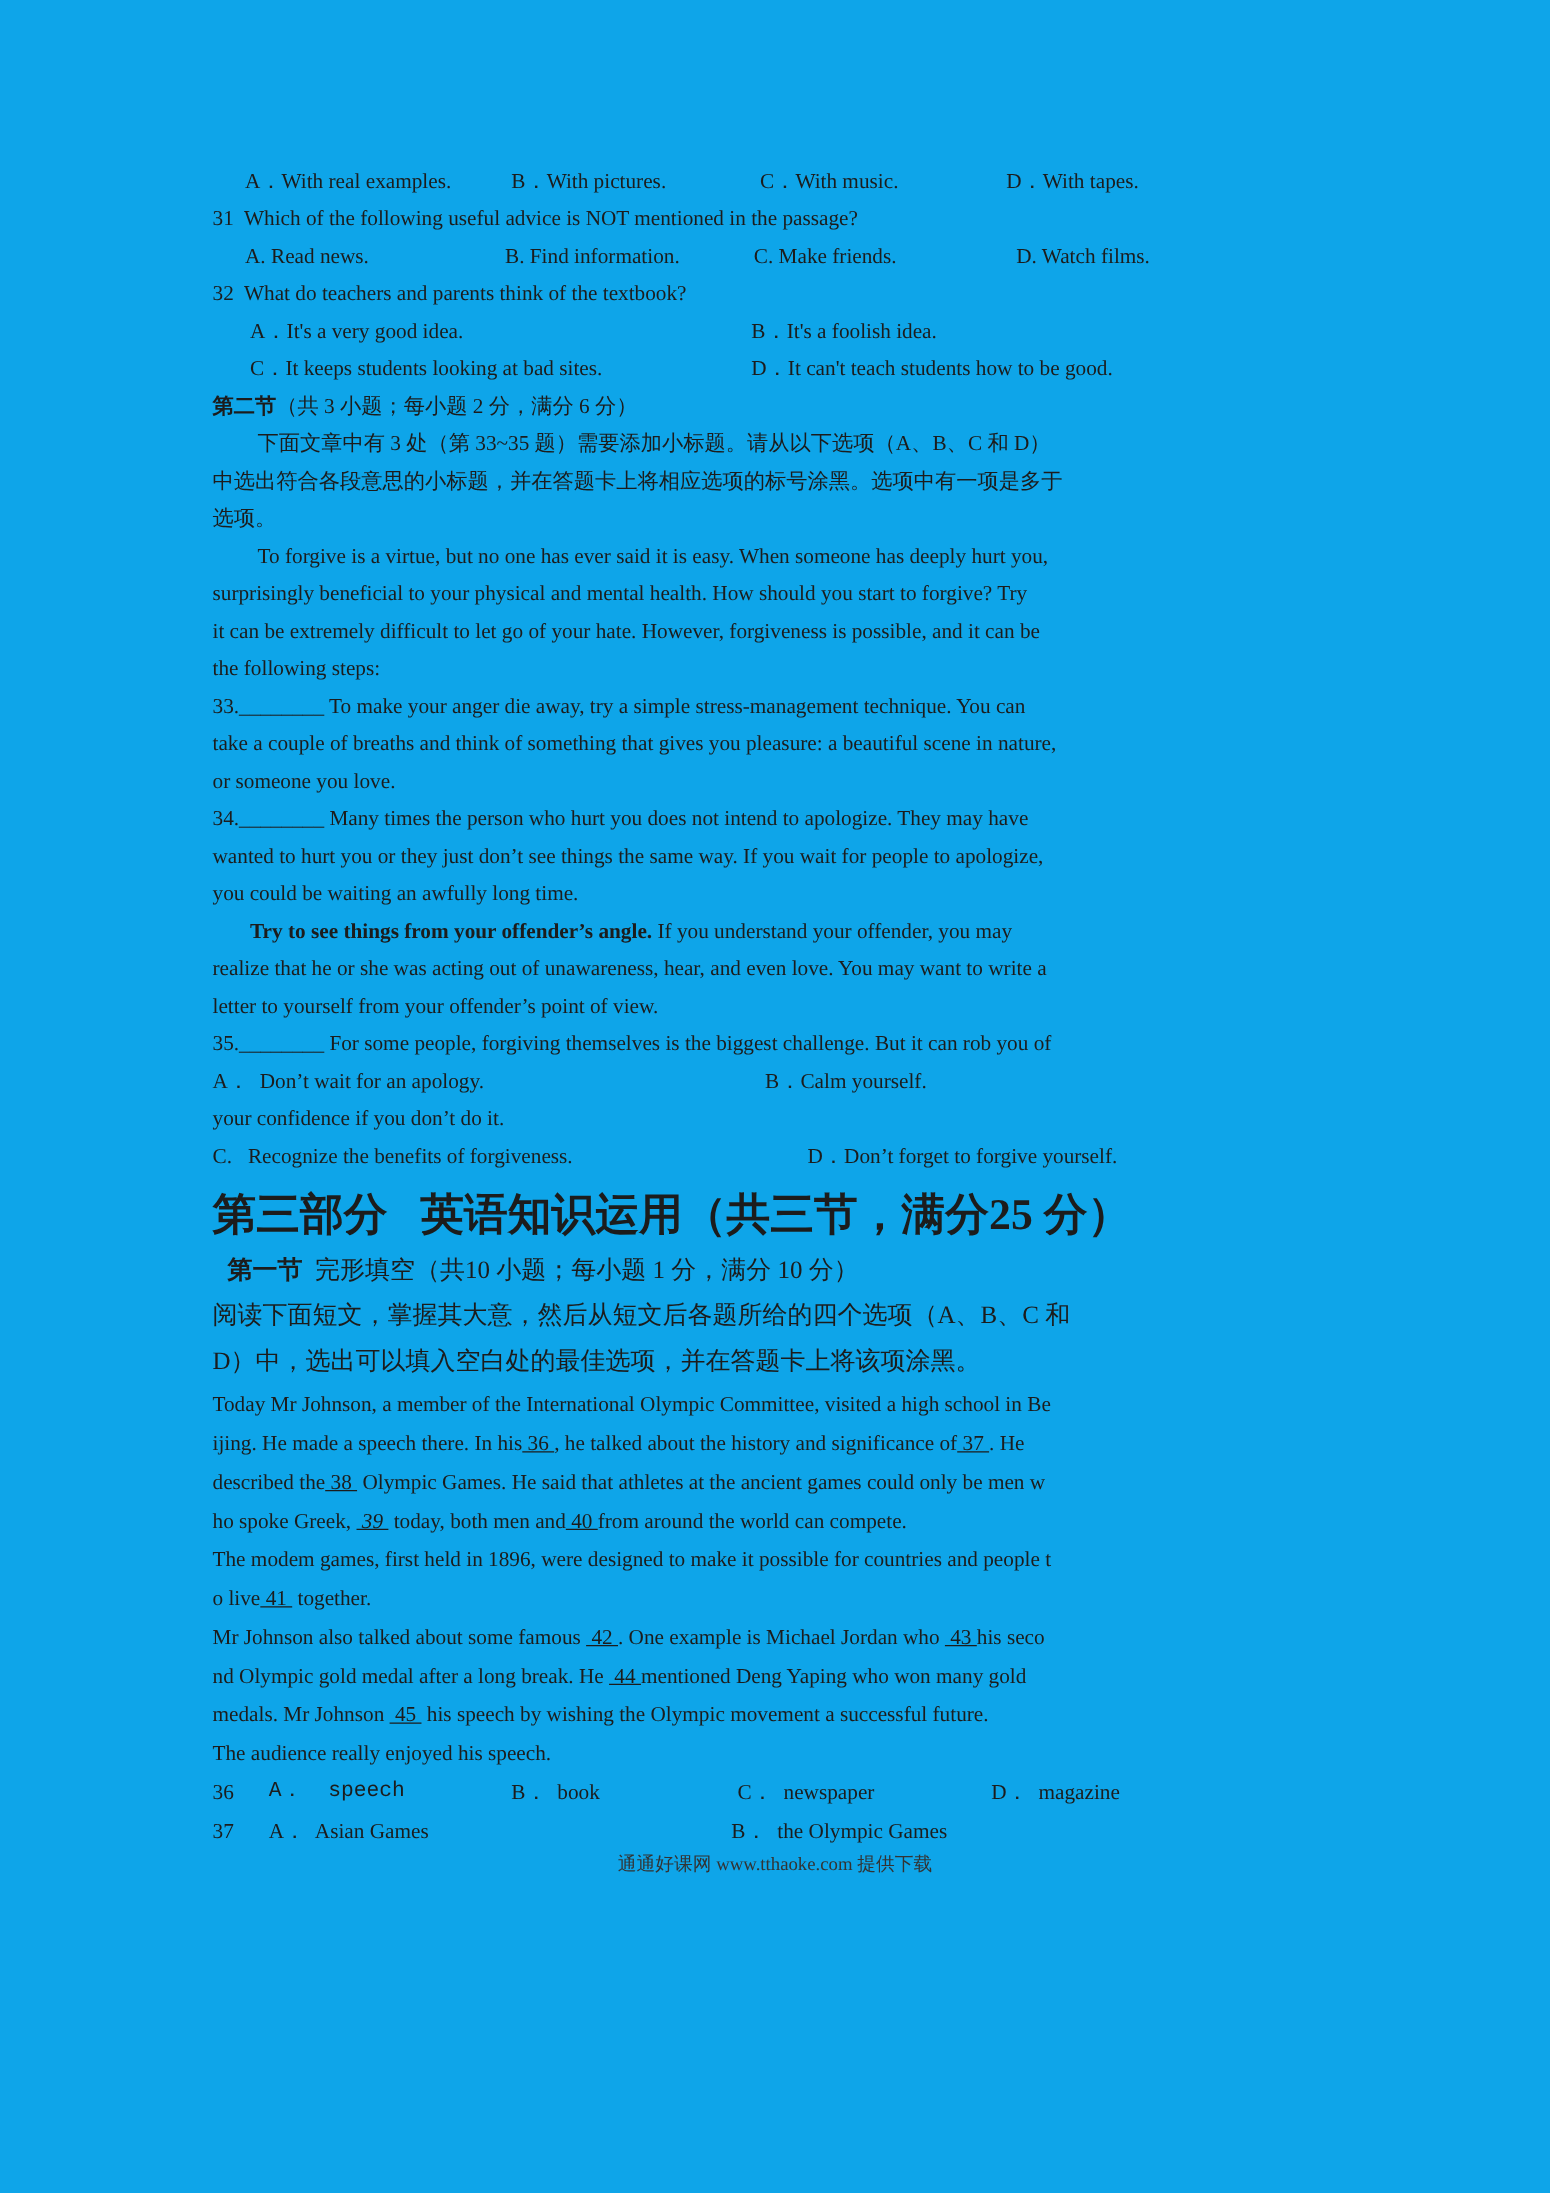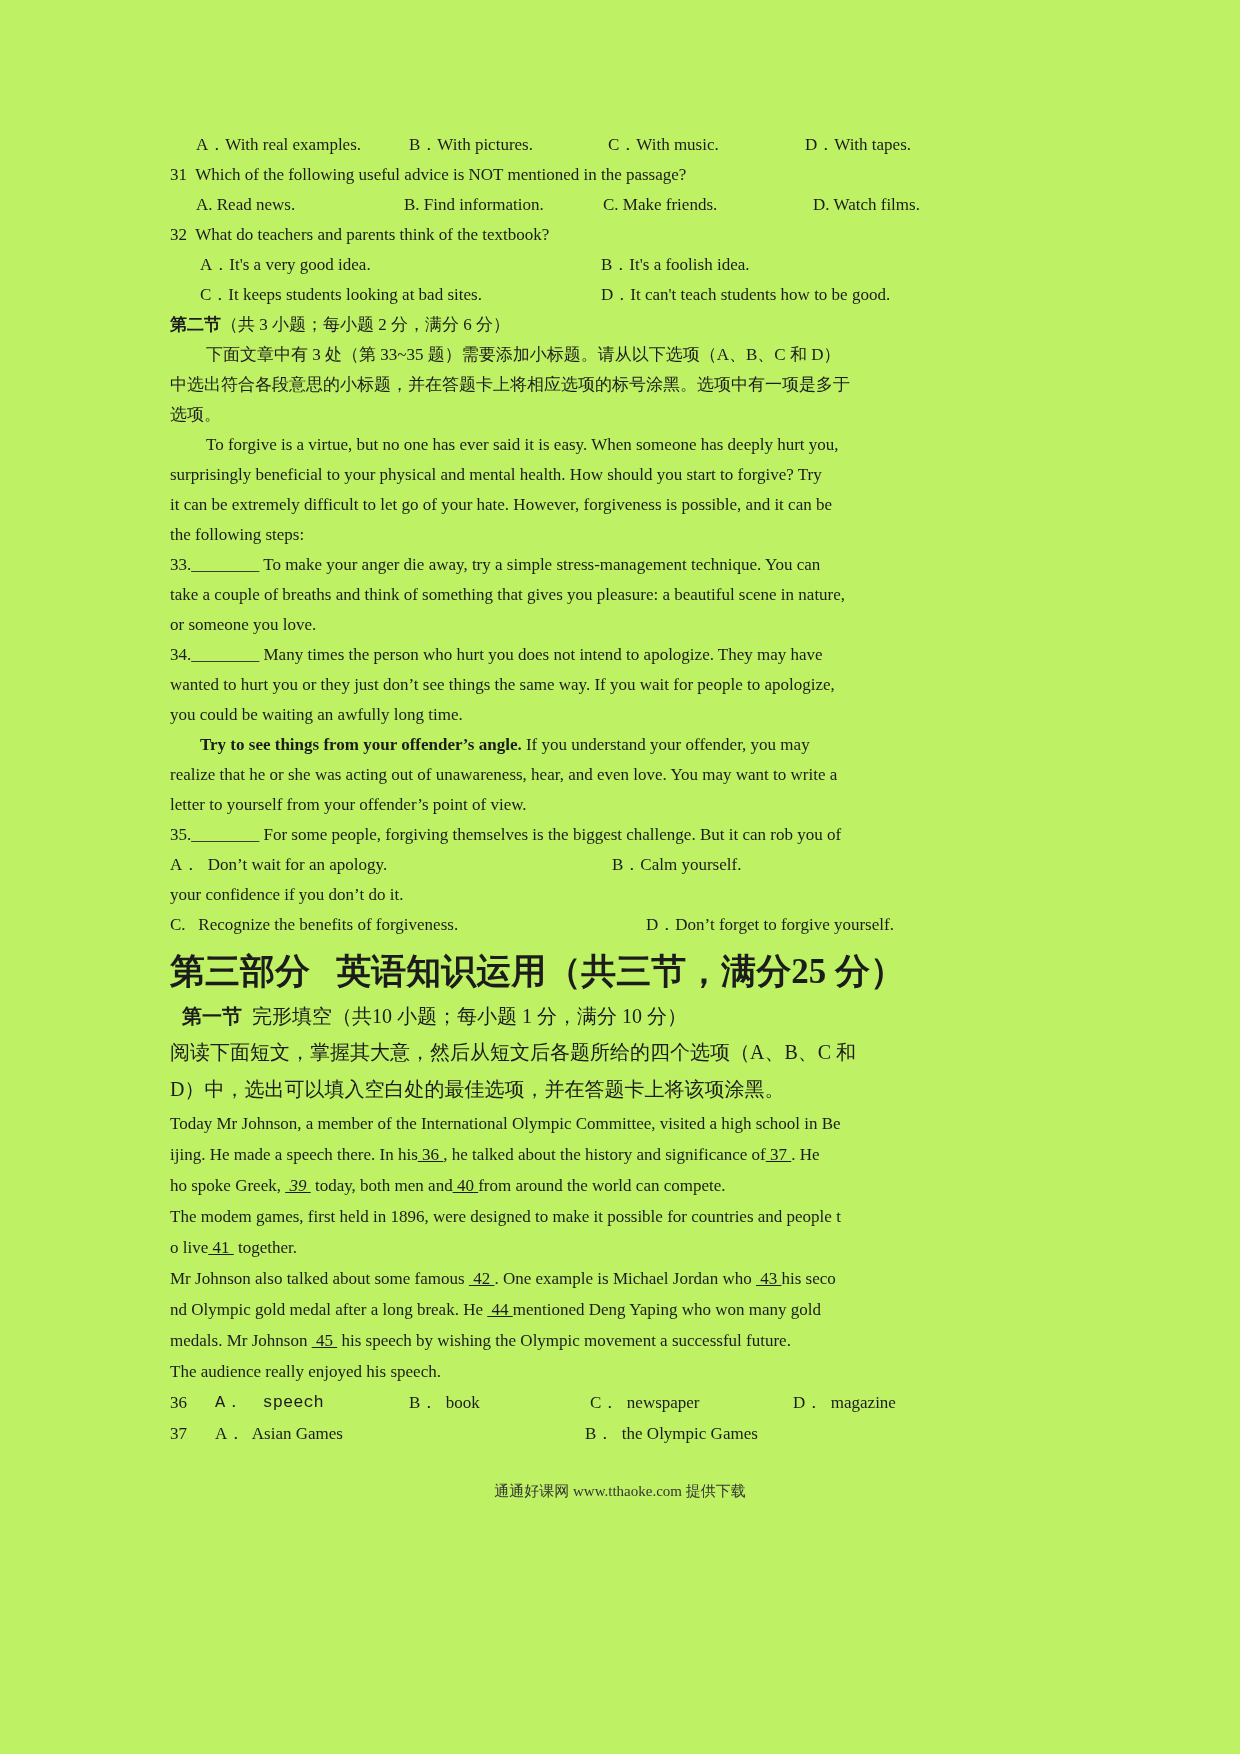--- a/index.html
+++ b/index.html
@@ -5,21 +5,21 @@
   html, body {
     margin: 0;
     padding: 0;
     background: #e8e8e8;
   }
   .page {
     position: relative;
     width: 1240px;
     height: 1754px;
     margin: 0 auto;
-    background: #bef264;
+    background: #0ea5e9;
     overflow: hidden;
     font-family: "Liberation Serif", "DejaVu Serif", serif;
     color: #1c1c1c;
   }
   .content {
     position: absolute;
     left: 170px;
     top: 130px;
     width: 782px;
   }
@@ -78,20 +78,21 @@
       <div class="line"><span>35.________ For some people, forgiving themselves is the biggest challenge. But it can rob you of</span></div>
       <div class="line cols" style="height: 30px;"><span style="left: 0px;">A．  Don’t wait for an apology.</span><span style="left: 442px;">B．Calm yourself.</span></div>
       <div class="line"><span>your confidence if you don’t do it.</span></div>
       <div class="line cols" style="height: 30px;"><span style="left: 0px;">C.   Recognize the benefits of forgiveness.</span><span style="left: 476px;">D．Don’t forget to forgive yourself.</span></div>
       <div class="line" style="font-size: 35px; line-height: 44px; margin-top: 10px;"><span style="font-weight: bold;">第三部分   英语知识运用（共三节，满分25 分）</span></div>
       <div class="line" style="font-size: 20px; line-height: 36px; margin-top: 4px; text-indent: 12px;"><span style="font-weight: bold;">第一节</span><span>  完形填空（共10 小题；每小题 1 分，满分 10 分）</span></div>
       <div class="line" style="font-size: 20px; line-height: 37px;"><span>阅读下面短文，掌握其大意，然后从短文后各题所给的四个选项（A、B、C 和</span></div>
       <div class="line" style="font-size: 20px; line-height: 37px;"><span>D）中，选出可以填入空白处的最佳选项，并在答题卡上将该项涂黑。</span></div>
       <div class="line" style="line-height: 31px;"><span>Today Mr Johnson, a member of the International Olympic Committee, visited a high school in Be</span></div>
       <div class="line" style="line-height: 31px;"><span>ijing. He made a speech there. In his</span><span style="text-decoration: underline;"> 36 </span><span>, he talked about the history and significance of</span><span style="text-decoration: underline;"> 37 </span><span>. He</span></div>
+      <div class="line" style="line-height: 31px;"><span>described the</span><span style="text-decoration: underline;"> 38 </span><span> Olympic Games. He said that athletes at the ancient games could only be men w</span></div>
       <div class="line" style="line-height: 31px;"><span>ho spoke Greek, </span><span style="text-decoration: underline; font-style: italic;"> 39 </span><span> today, both men and</span><span style="text-decoration: underline;"> 40 </span><span>from around the world can compete.</span></div>
       <div class="line" style="line-height: 31px;"><span>The modem games, first held in 1896, were designed to make it possible for countries and people t</span></div>
       <div class="line" style="line-height: 31px;"><span>o live</span><span style="text-decoration: underline;"> 41 </span><span> together.</span></div>
       <div class="line" style="line-height: 31px;"><span>Mr Johnson also talked about some famous </span><span style="text-decoration: underline;"> 42 </span><span>. One example is Michael Jordan who </span><span style="text-decoration: underline;"> 43 </span><span>his seco</span></div>
       <div class="line" style="line-height: 31px;"><span>nd Olympic gold medal after a long break. He </span><span style="text-decoration: underline;"> 44 </span><span>mentioned Deng Yaping who won many gold</span></div>
       <div class="line" style="line-height: 31px;"><span>medals. Mr Johnson </span><span style="text-decoration: underline;"> 45 </span><span> his speech by wishing the Olympic movement a successful future.</span></div>
       <div class="line" style="line-height: 31px;"><span>The audience really enjoyed his speech.</span></div>
       <div class="line cols" style="line-height: 31px; height: 31px;"><span style="left: 0px;">36</span><span style="left: 45px; font-family: Liberation Mono, monospace;">A．  speech</span><span style="left: 239px;">B．  book</span><span style="left: 420px;">C．  newspaper</span><span style="left: 623px;">D．  magazine</span></div>
       <div class="line cols" style="line-height: 31px; height: 31px;"><span style="left: 0px;">37</span><span style="left: 45px;">A．  Asian Games</span><span style="left: 415px;">B．  the Olympic Games</span></div>
     </div>

